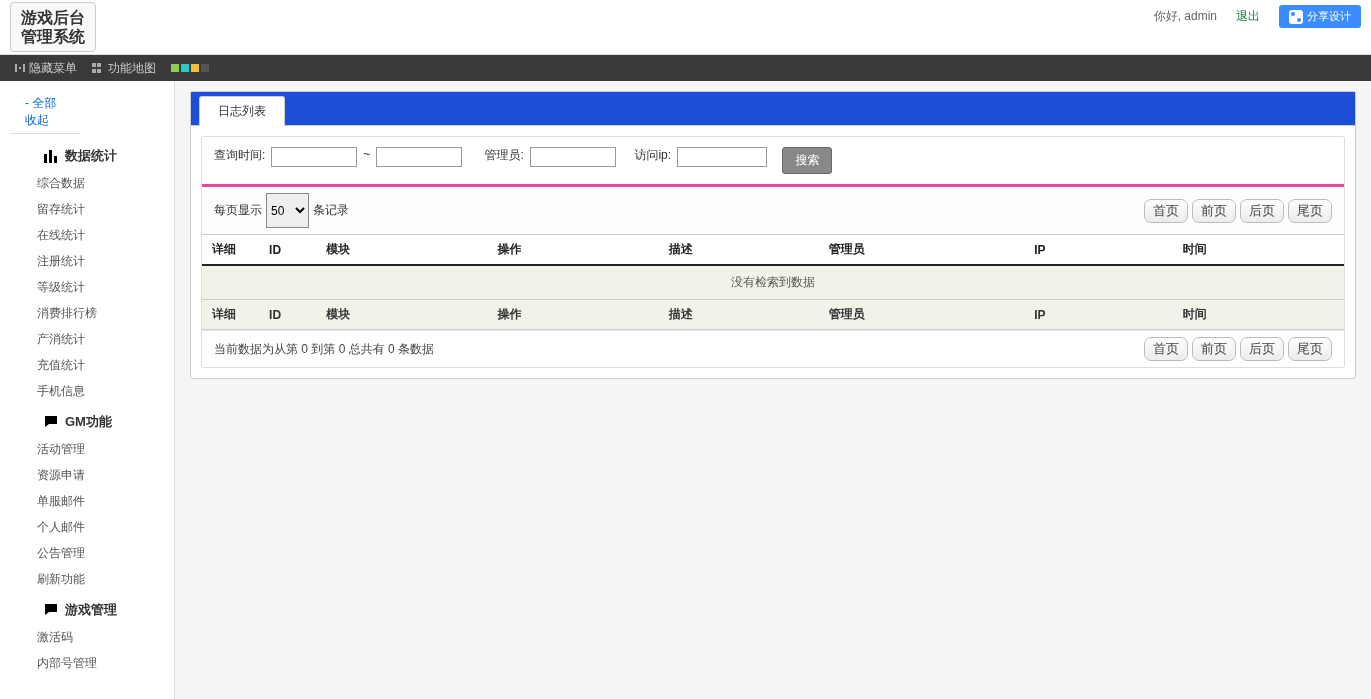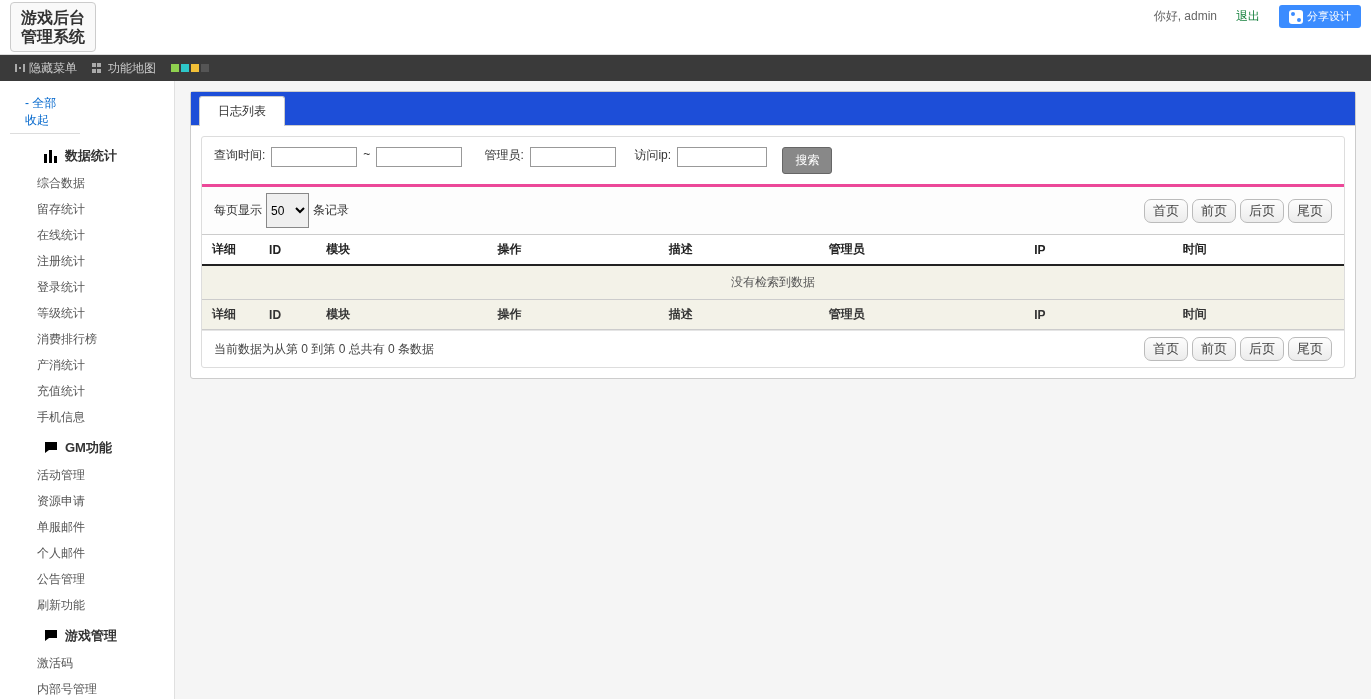--- a/index.html
+++ b/index.html
@@ -106,21 +106,20 @@
                 <rect x="6" y="2" width="3" height="13"></rect>
                 <rect x="11" y="8" width="3" height="7"></rect>
               </svg>
             </span>
             <span>数据统计</span>
           </div>
           <div class="nav-item">综合数据</div>
           <div class="nav-item">留存统计</div>
           <div class="nav-item">在线统计</div>
           <div class="nav-item">注册统计</div>
-          <div class="nav-item">登录统计</div>
           <div class="nav-item">等级统计</div>
           <div class="nav-item">消费排行榜</div>
           <div class="nav-item">产消统计</div>
           <div class="nav-item">充值统计</div>
           <div class="nav-item">手机信息</div>
         </div>
         <div class="nav-group">
           <div class="nav-header">
             <span class="nav-header-icon">
               <svg viewBox="0 0 16 16">

